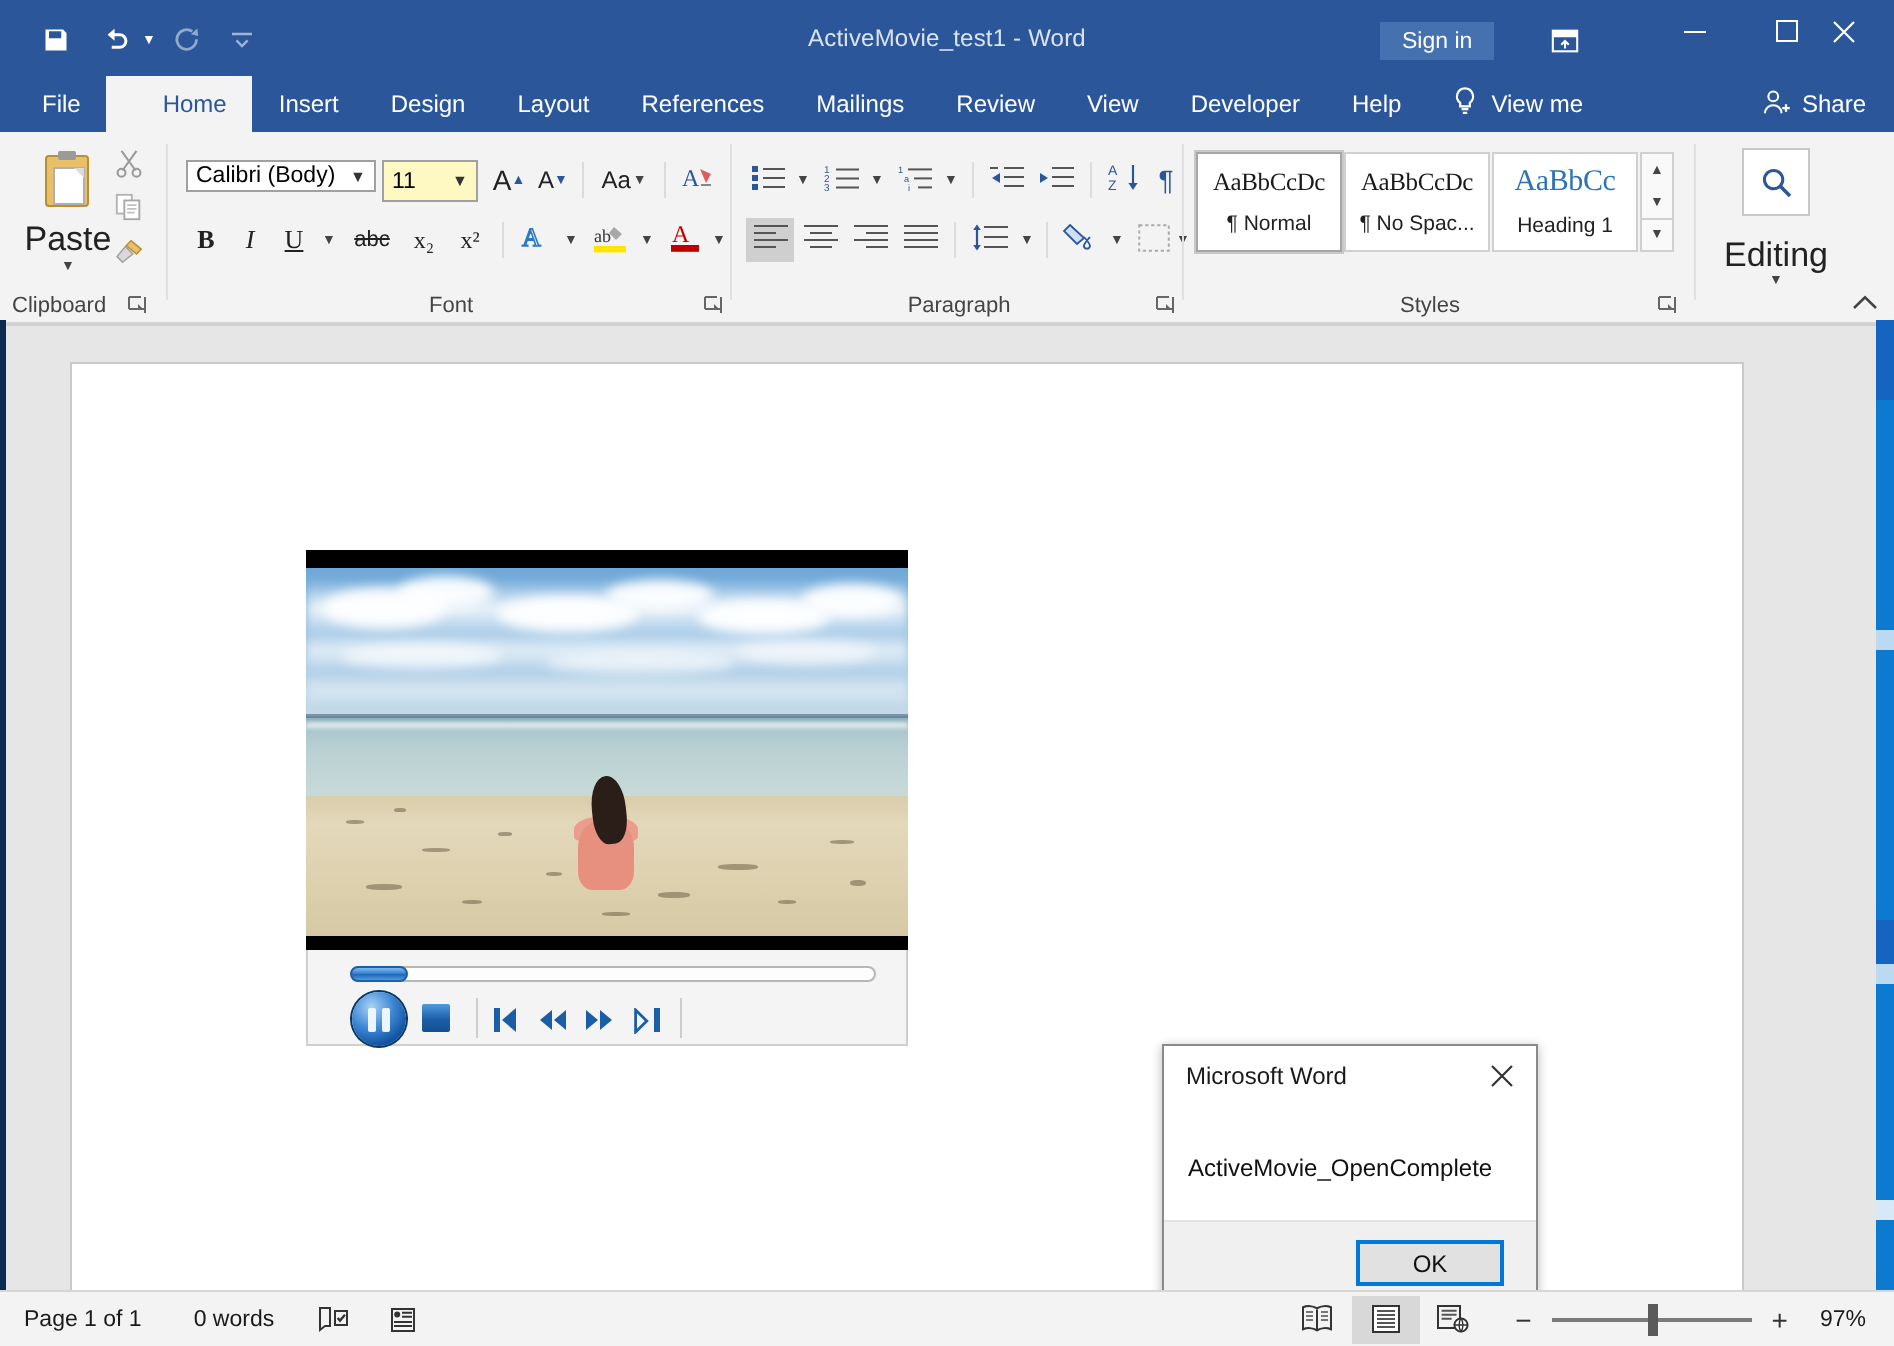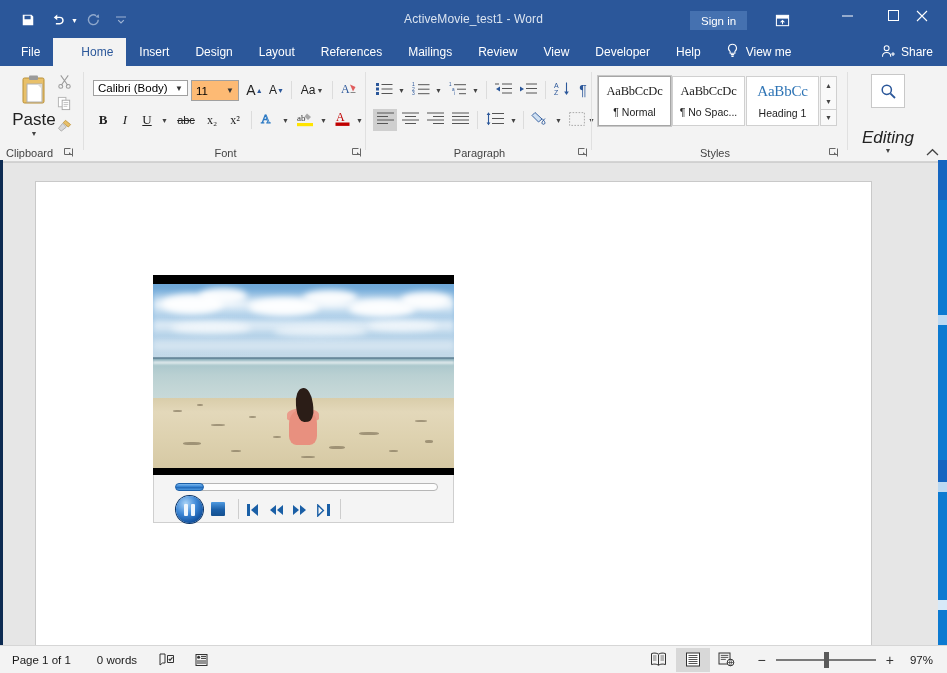--- a/index.html
+++ b/index.html
@@ -97,21 +97,21 @@
 
   
   .g-font { left:85px; width:281px; }
   .fontname {
     position:absolute; left:8px; top:14px; width:95px; height:16px;
     border:1px solid #a0a0a0; background:#fff; font-size:11.5px;
     display:flex; align-items:center; padding:0 0 0 4px; color:#000;
   }
   .fontsize {
     position:absolute; left:106px; top:14px; width:48px; height:21px;
-    border:1px solid #a0a0a0; background:#fdba74; font-size:11.5px;
+    border:1px solid #a0a0a0; background:#fef9c3; font-size:11.5px;
     display:flex; align-items:center; padding:0 0 0 4px; color:#000;
   }
   .cb-caret {
     margin-left:auto; width:16px; display:flex; align-items:center; justify-content:center;
     font-size:8px; color:#333;
   }
   .fbtn { position:absolute; height:22px; display:flex; align-items:center; justify-content:center; font-size:12px; color:#222; }
   .vsep { position:absolute; width:1px; background:#dcdcdc; }
   .minicaret { font-size:7px; color:#444; margin-left:1px; }
 
@@ -678,21 +678,21 @@
     </div>
 
     <div class="grp g-edit">
       <div class="edit-btn">
         <div class="edit-sq">
           <svg width="17" height="17" viewBox="0 0 17 17">
               <circle cx="6.8" cy="6.8" r="4.6" fill="none" stroke="#2b579a" stroke-width="1.5"></circle>
               <path stroke="#2b579a" stroke-width="1.8" d="M10.3 10.3 15 15"></path>
             </svg>
         </div>
-        <span class="paste-lbl" style="margin-top:20px;font-style:italic;">Editing</span>
+        <span class="paste-lbl" style="margin-top:10px;">Editing</span>
         <span class="paste-caret">▼</span>
       </div>
     </div>
     <div class="collapse-ribbon">
       <svg width="13" height="9" viewBox="0 0 13 9">
           <path fill="none" stroke="#444" stroke-width="1.3" d="M1 7 6.5 1.7 12 7"></path>
         </svg>
     </div>
   </div>
 
@@ -767,20 +767,32 @@
                 </svg>
               <div class="nbar"></div>
             </div>
             <div class="ctrl-sep" style="left:186px;"></div>
           </div>
         </div>
       </div>
 
     </div>
 
+    <div class="dialog">
+      <div class="dlg-title">Microsoft Word</div>
+      <div class="dlg-close">
+        <svg width="12" height="12" viewBox="0 0 12 12">
+            <path stroke="#333" stroke-width="1.1" d="M1 1l10 10M11 1L1 11"></path>
+          </svg>
+      </div>
+      <div class="dlg-msg">ActiveMovie_OpenComplete</div>
+      <div class="dlg-foot">
+        <div class="ok-btn">OK</div>
+      </div>
+    </div>
   </div>
 
   <div class="leftedge"></div>
   <div class="rightstrip">
     <div class="seg" style="top:0px;   height:40px;"></div>
     <div class="seg" style="top:155px; height:10px; background:#bcd9f2;"></div>
     <div class="seg" style="top:300px; height:22px;"></div>
     <div class="seg" style="top:322px; height:10px; background:#bcd9f2;"></div>
     <div class="seg" style="top:440px; height:10px; background:#d7e9f8;"></div>
     <div class="seg" style="top:495px; height:18px; background:#e6e6e6;"></div>

